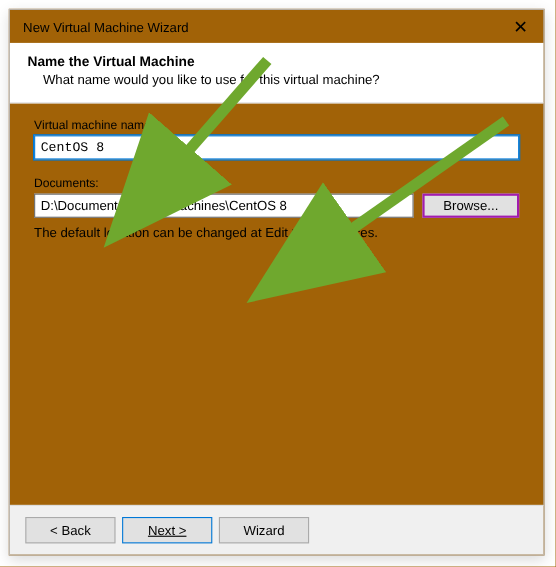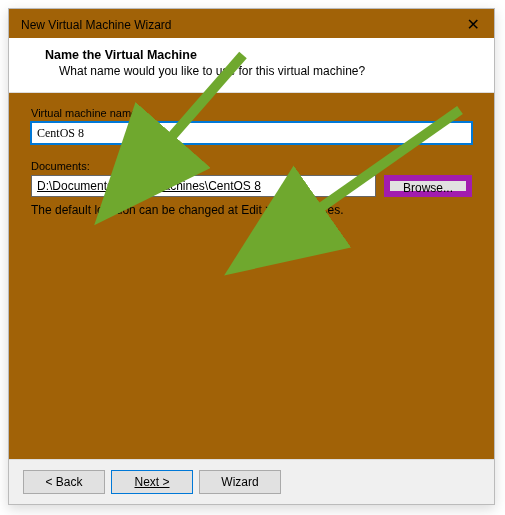--- a/index.html
+++ b/index.html
@@ -24,59 +24,58 @@
     }
     .titlebar {
       display: flex;
       align-items: center;
       justify-content: space-between;
       padding: 6px 10px 4px 12px;
     }
     .titlebar-title { font-size: 12px; color: #000; }
     .close-icon { font-size: 16px; color: #000; cursor: pointer; padding: 0 4px; }
     .header {
-      padding: 10px 20px 14px 36px;
+      padding: 10px 20px 14px 16px;
       border-bottom: 1px solid #ddd;
       background: #fff;
     }
     .header-title { font-weight: bold; font-size: 12.5px; margin-bottom: 2px; }
     .header-sub { font-size: 12px; padding-left: 14px; }
     .content {
       padding: 14px 22px;
       flex: 1;
       position: relative;
     }
     .label { font-size: 11px; margin-bottom: 3px; display: block; }
     .vm-name-input {
       width: 100%;
       border: 1px solid #0078d7;
       outline: 1px solid #0078d7;
       padding: 3px 5px;
-      font-family: Liberation Serif, serif;
+      font-family: Liberation Mono, monospace;
       font-size: 12px;
       height: 22px;
     }
     .location-row {
       display: flex;
       gap: 8px;
       align-items: stretch;
     }
     .location-input {
       flex: 1;
       border: 1px solid #666;
       padding: 3px 5px;
       font-family: inherit;
       font-size: 12px;
       height: 22px;
-      text-decoration: underline;
     }
     .browse-btn {
       width: 88px;
       height: 22px;
-      border: 6px solid #a21caf;
+      border: 2px solid #a21caf;
       background: #e1e1e1;
       font-family: inherit;
       font-size: 12px;
       cursor: pointer;
     }
     .hint { font-size: 12px; margin-top: 6px; }
     .spacer-mid { height: 16px; }
     .footer {
       border-top: 1px solid #ddd;
       padding: 10px 14px;

